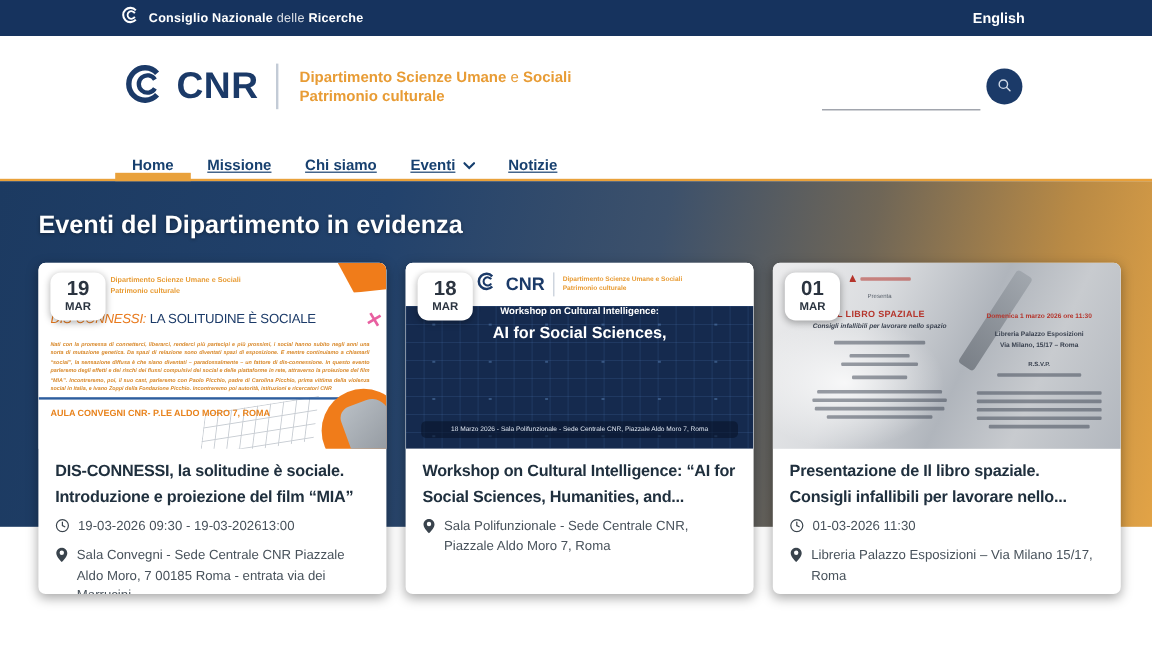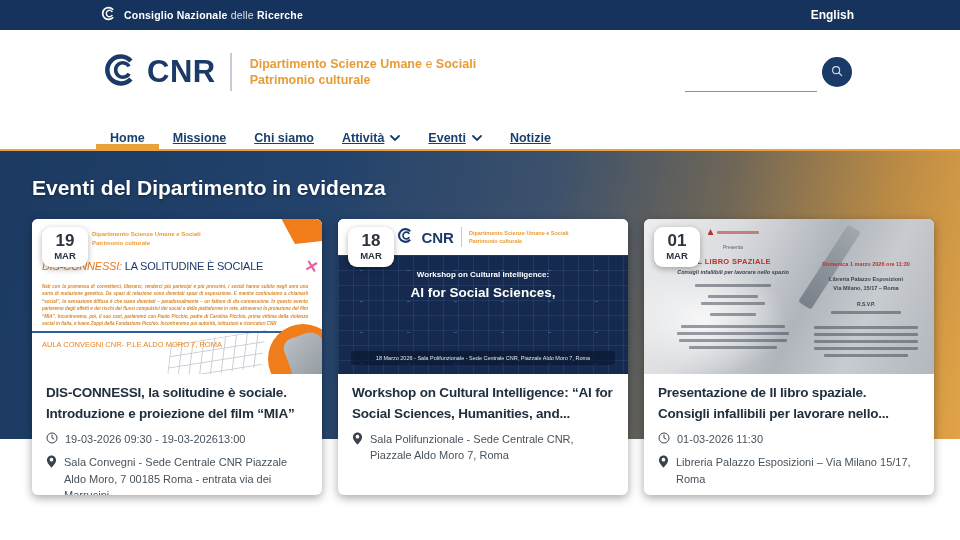--- a/index.html
+++ b/index.html
@@ -48,36 +48,36 @@
   .meta svg { flex:0 0 auto; margin-top:1px; }
 
   
   .f1-dept { position:absolute; top:11px; left:60px; color:#e89c35; font-size:6px; font-weight:700; line-height:1.45; z-index:2; }
   .f1-head { position:absolute; top:41px; left:10px; right:6px; font-size:11px; font-weight:400; letter-spacing:-.2px; white-space:nowrap; z-index:2; }
   .f1-head .acc { color:#e87a1e; font-style:italic; }
   .f1-head .rest { color:#1b3a68; }
   .f1-x { position:absolute; top:38px; right:4px; color:#e85fa0; font-size:16px; font-weight:800; transform:rotate(14deg); z-index:3; }
   .f1-body { position:absolute; top:64px; left:10px; right:14px; font-size:4.5px; font-style:italic; font-weight:600; color:#d8882a; line-height:1.65; text-align:justify; z-index:2; }
   .f1-div { position:absolute; top:112px; left:0; right:0; height:2px; background:#2e5e9e; z-index:2; }
-  .f1-venue { position:absolute; top:121px; left:10px; font-size:7.5px; font-weight:400; color:#e8831d; z-index:2; }
+  .f1-venue { position:absolute; top:121px; left:10px; font-size:7.5px; font-weight:700; color:#e8831d; z-index:2; }
   .f1-tr { position:absolute; top:0; right:0; width:52px; height:25px; background:#f07c1a; clip-path:polygon(22% 0,100% 0,100% 88%,48% 100%); z-index:1; }
   .f1-grid { position:absolute; bottom:0; right:58px; width:96px; height:36px; transform:rotate(-9deg) skewX(-16deg); background-image:linear-gradient(#c9ced4 1px,transparent 1px),linear-gradient(90deg,#c9ced4 1px,transparent 1px); background-size:11px 11px; z-index:1; }
   .f1-blob { position:absolute; bottom:-20px; right:-16px; width:70px; height:70px; background:#f07c1a; border-radius:50%; z-index:2; }
   .f1-hand { position:absolute; bottom:-8px; right:-6px; width:40px; height:48px; background:linear-gradient(150deg,#b9bfc5,#8f959c); border-radius:10px 14px 6px 12px; transform:rotate(-20deg); z-index:3; }
 
   
   .f2-top { height:36px; background:#fff; display:flex; align-items:center; justify-content:center; gap:7px; position:relative; z-index:2; }
   .f2-cnr { font-size:15px; font-weight:800; color:#1b3a68; }
   .f2-div { width:1px; height:20px; background:#c3cbd6; }
   .f2-dept { color:#e89c35; font-weight:700; font-size:5.5px; line-height:1.5; }
   .f2-main { position:absolute; top:36px; left:0; right:0; bottom:0; background:#152a4e; }
   .f2-main::before { content:""; position:absolute; inset:0;
      background-image:linear-gradient(rgba(88,136,200,.16) 1px,transparent 1px),linear-gradient(90deg,rgba(88,136,200,.16) 1px,transparent 1px),radial-gradient(rgba(120,170,230,.35) 1px,transparent 1.5px);
      background-size:15px 15px,15px 15px,47px 31px; }
-  .f2-kicker { position:relative; text-align:center; color:#fff; font-size:8px; font-weight:700; margin-top:15px; }
+  .f2-kicker { position:relative; text-align:center; color:#fff; font-size:8px; font-weight:700; }
   .f2-h1 { position:relative; text-align:center; color:#fff; font-size:13.5px; font-weight:800; line-height:1.55; margin-top:4px; }
   .f2-footer { position:absolute; bottom:9px; left:13px; right:13px; background:rgba(9,20,41,.6); border-radius:4px; color:#dfe7f2; font-size:5.5px; text-align:center; padding:4px 6px; }
 
   
   .f3 { background:linear-gradient(115deg,#ededee 0%,#dadcdf 28%,#b0b5bc 55%,#c8cbcf 74%,#b2b7be 100%); }
   .f3-rocket { position:absolute; top:2px; left:178px; width:15px; height:92px; background:linear-gradient(#9aa0a7,#686e76); transform:rotate(33deg); border-radius:3px; opacity:.75; }
   .f3-glow { position:absolute; top:40px; left:-30px; width:180px; height:120px; background:radial-gradient(ellipse at center,rgba(255,255,255,.8),transparent 65%); }
   .f3-left { position:absolute; left:14px; top:10px; width:150px; text-align:center; z-index:2; }
   .f3-brandrow { display:flex; align-items:center; justify-content:center; gap:3px; margin-bottom:9px; }
   .f3-brandmark { width:6px; height:6px; background:#b5352c; clip-path:polygon(50% 0,100% 100%,0 100%); }
@@ -138,26 +138,20 @@
 <div class="nav">
   <div class="nav-item active">
       <span>Home</span>
     </div>
   <div class="nav-item">
       <span>Missione</span>
     </div>
   <div class="nav-item">
       <span>Chi siamo</span>
     </div>
-  <div class="nav-item">
-      <span>Attività</span>
-    <span class="chev"><svg width="10" height="7" viewBox="0 0 10 7">
-          <path d="M1 1 L5 5 L9 1" fill="none" stroke="#17406f" stroke-width="1.8" stroke-linecap="round"></path>
-        </svg></span>
-  </div>
   <div class="nav-item">
       <span>Eventi</span>
     <span class="chev"><svg width="10" height="7" viewBox="0 0 10 7">
           <path d="M1 1 L5 5 L9 1" fill="none" stroke="#17406f" stroke-width="1.8" stroke-linecap="round"></path>
         </svg></span>
   </div>
   <div class="nav-item">
       <span>Notizie</span>
     </div>
 </div>

